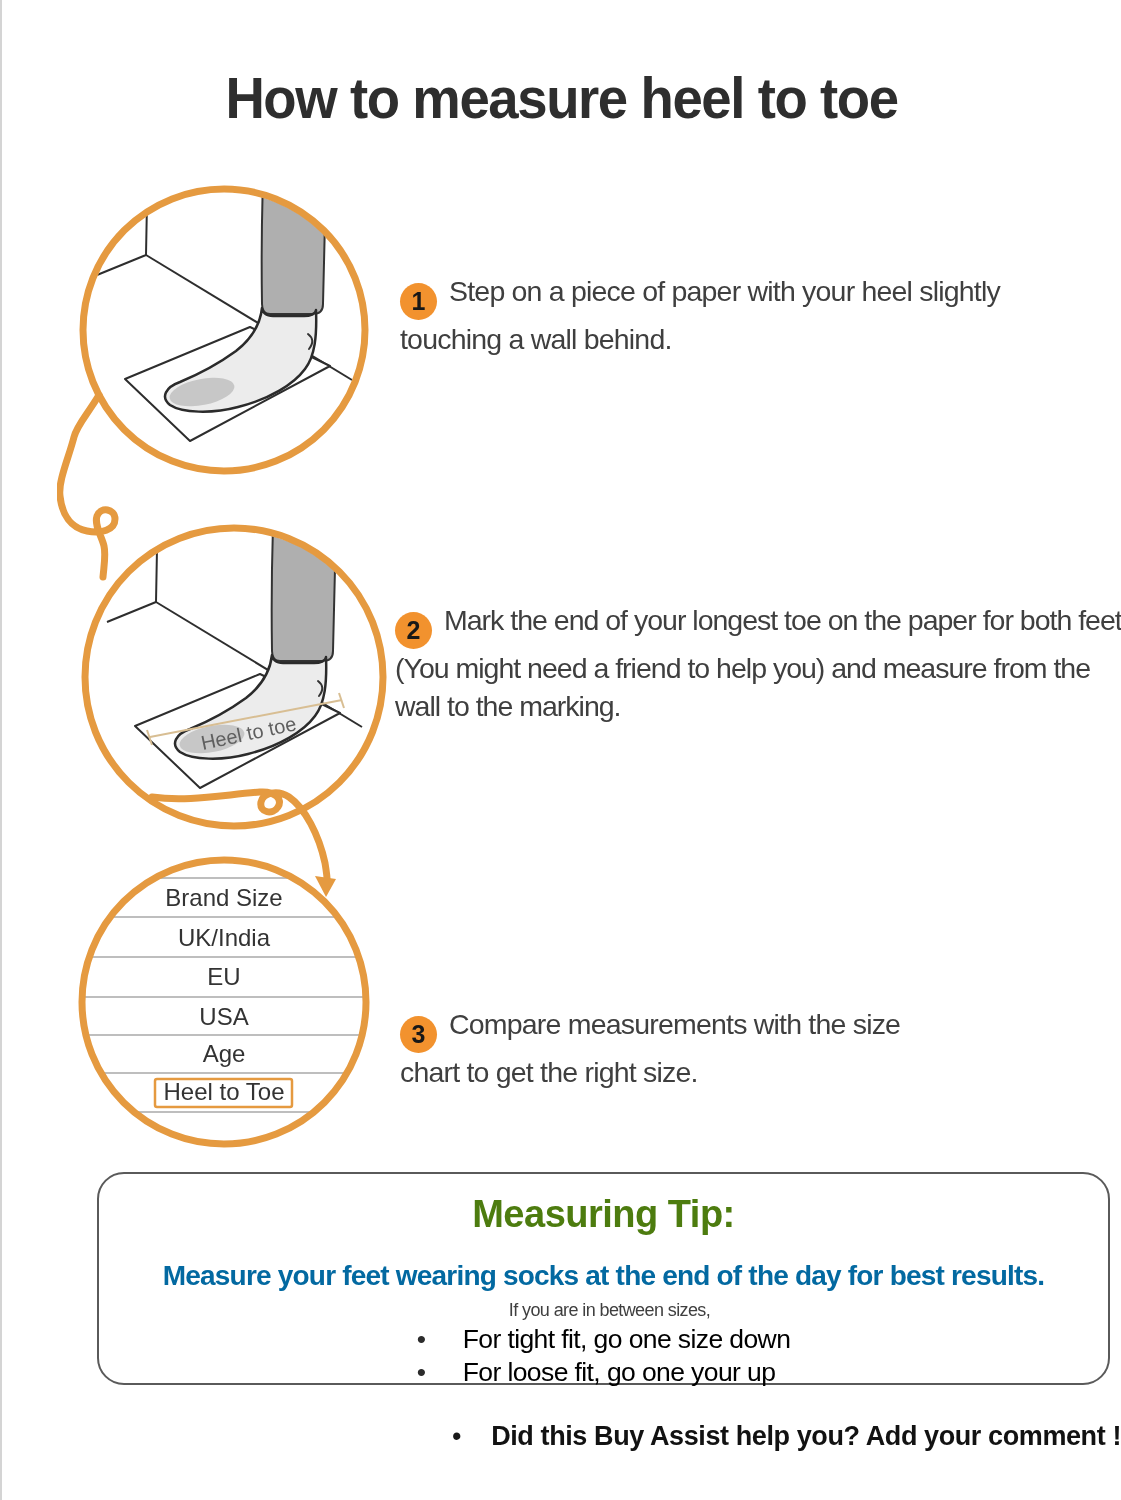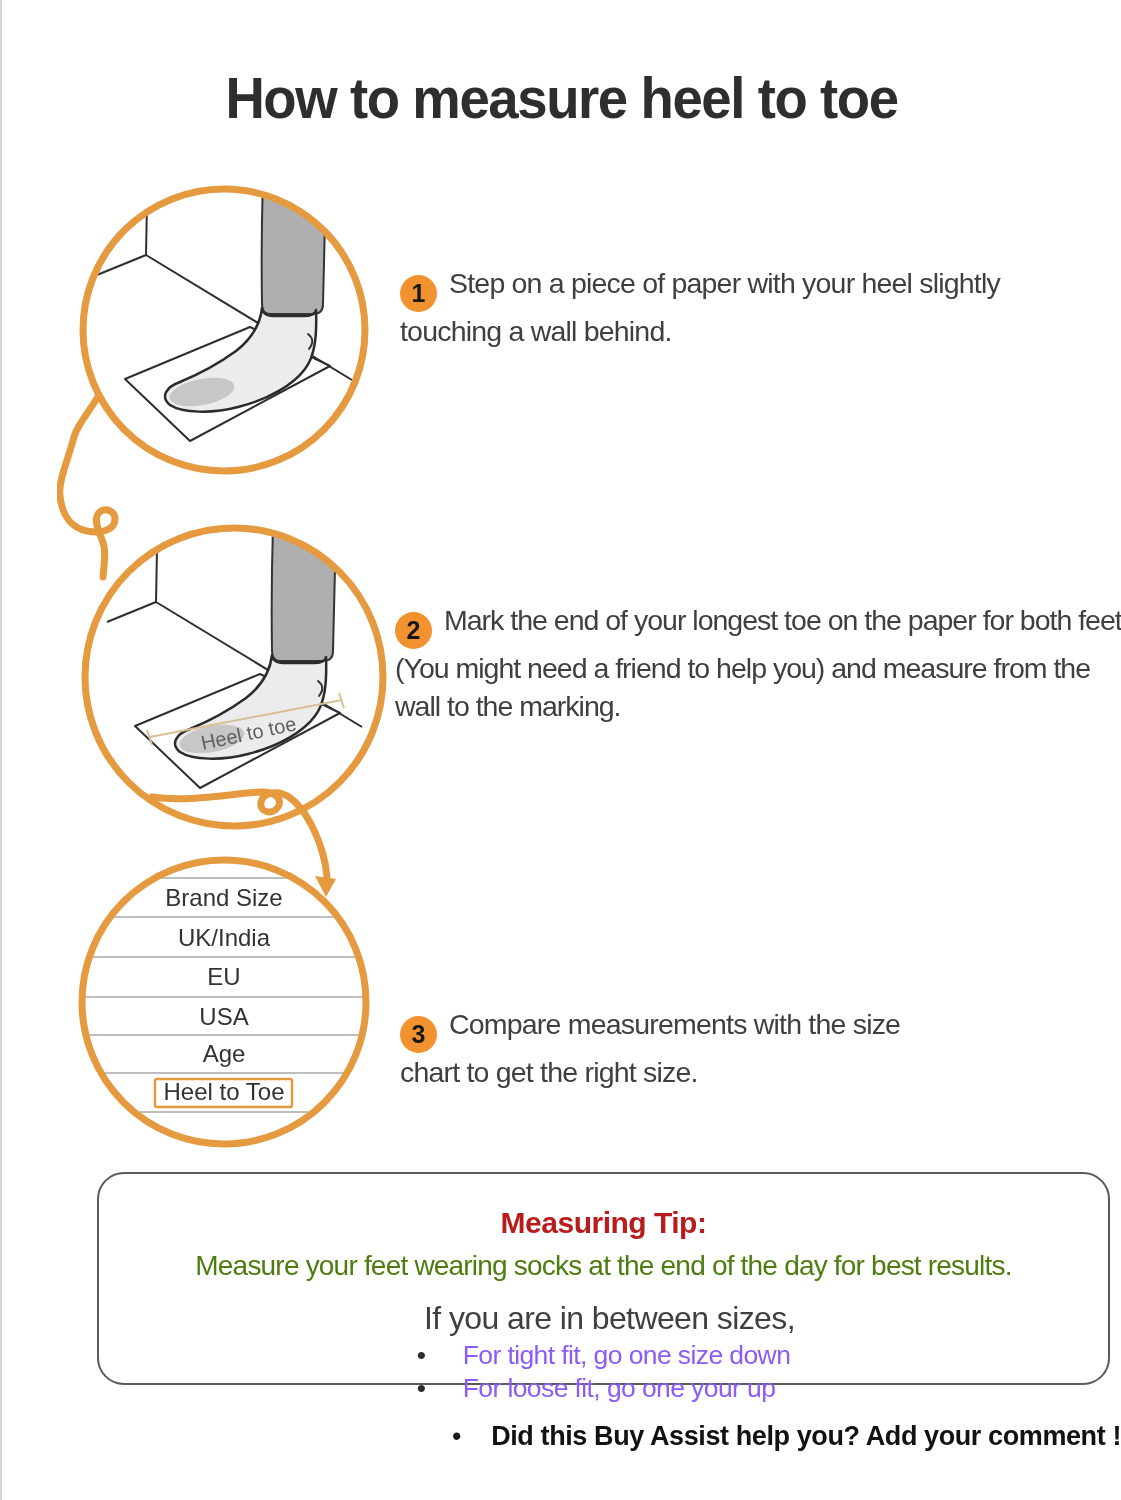--- a/index.html
+++ b/index.html
@@ -8,37 +8,37 @@
     font-family:"Liberation Sans",sans-serif;color:#3f3f3f;box-sizing:border-box;
     border-left:2px solid #d4d4d4;
   }
   .title{
     position:absolute;top:64px;left:0;width:100%;margin:0;text-align:center;
     font-size:58px;font-weight:700;color:#2e2e2e;letter-spacing:-1.5px;
     transform:scaleX(0.94);
   }
   .illus{position:absolute;left:55px;top:185px;}
   .step{position:absolute;font-size:28.5px;line-height:38px;letter-spacing:-0.8px;color:#3f3f3f;}
-  .step-1{left:398px;top:264px;width:645px;}
+  .step-1{left:398px;top:272px;width:645px;}
   .step-2{left:393px;top:601px;width:728px;letter-spacing:-1px;}
   .step-3{left:398px;top:957px;width:560px;margin-top:48px;}
   .badge{
     display:inline-flex;align-items:center;justify-content:center;
     width:37px;height:37px;border-radius:50%;background:#F2922E;color:#181818;
     font-size:25px;font-weight:700;letter-spacing:0;margin-right:12px;vertical-align:-9px;
   }
   .tipbox{
     position:absolute;left:95px;top:1172px;width:1013px;height:213px;box-sizing:border-box;
     border:2px solid #5a5a5a;border-radius:27px;text-align:center;
   }
-  .tip-heading{margin-top:32px;font-size:30px;font-weight:700;color:#b91c1c;letter-spacing:-0.5px;}
-  .tip-line1{margin-top:10px;font-size:28px;letter-spacing:-0.8px;color:#4d7c0f;}
-  .tip-line2{margin-top:18px;font-size:32px;letter-spacing:-0.6px;color:#3f3f3f;padding-left:12px;}
+  .tip-heading{margin-top:19px;font-size:38px;font-weight:700;color:#4d7c0f;letter-spacing:-0.5px;}
+  .tip-line1{margin-top:24px;font-size:28px;letter-spacing:-0.8px;color:#0369a1;font-weight:bold;}
+  .tip-line2{margin-top:8px;font-size:18px;letter-spacing:-0.6px;color:#3f3f3f;padding-left:12px;}
   .tip-bullets{display:inline-block;text-align:left;margin-top:2px;}
-  .tip-bullet{font-size:26.5px;line-height:33px;letter-spacing:-0.6px;color:#8b5cf6;}
+  .tip-bullet{font-size:26.5px;line-height:33px;letter-spacing:-0.6px;color:#000000;}
   .tip-bullet::before{content:"\2022";display:inline-block;width:46px;text-align:left;color:#2c2c2c;}
   .footer-note{
     position:absolute;top:1421px;left:0;width:100%;text-align:right;
     font-size:27px;font-weight:700;color:#121212;letter-spacing:-0.4px;
   }
   .footer-note .fdot{font-weight:400;margin-right:30px;color:#1a1a1a;}
   svg text{font-family:"Liberation Sans",sans-serif;}
 </style>
 </head>
 <body>

